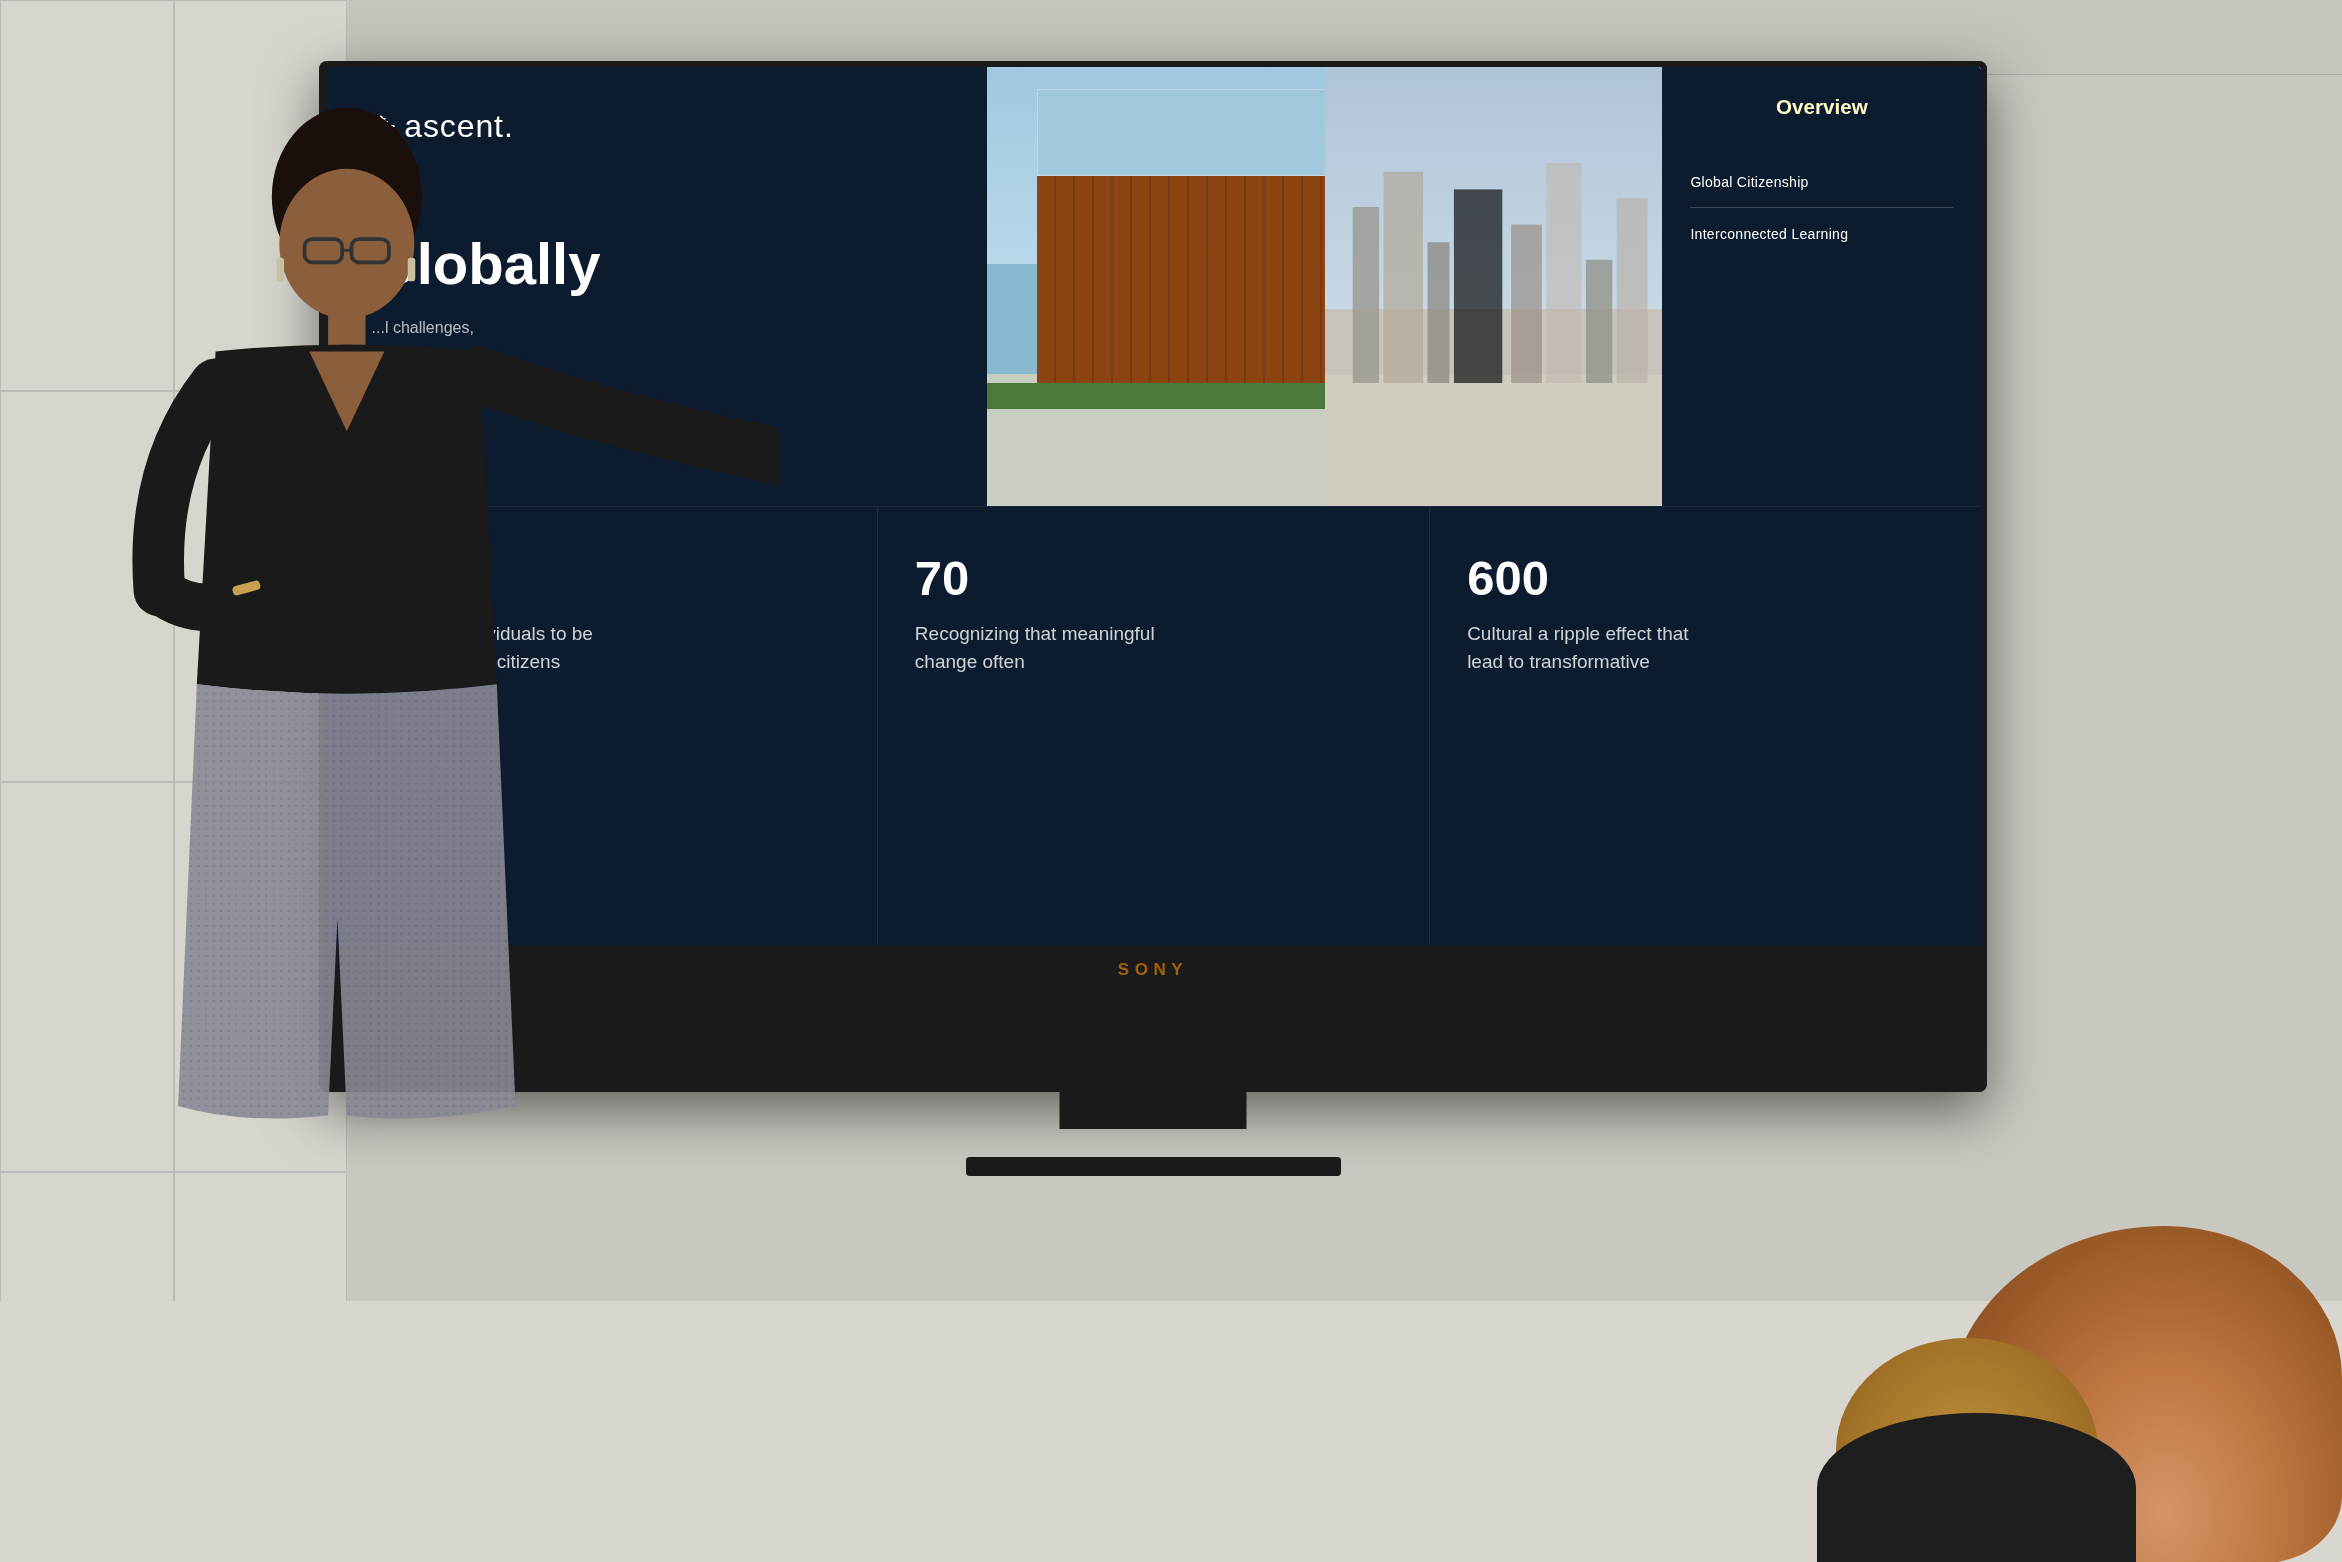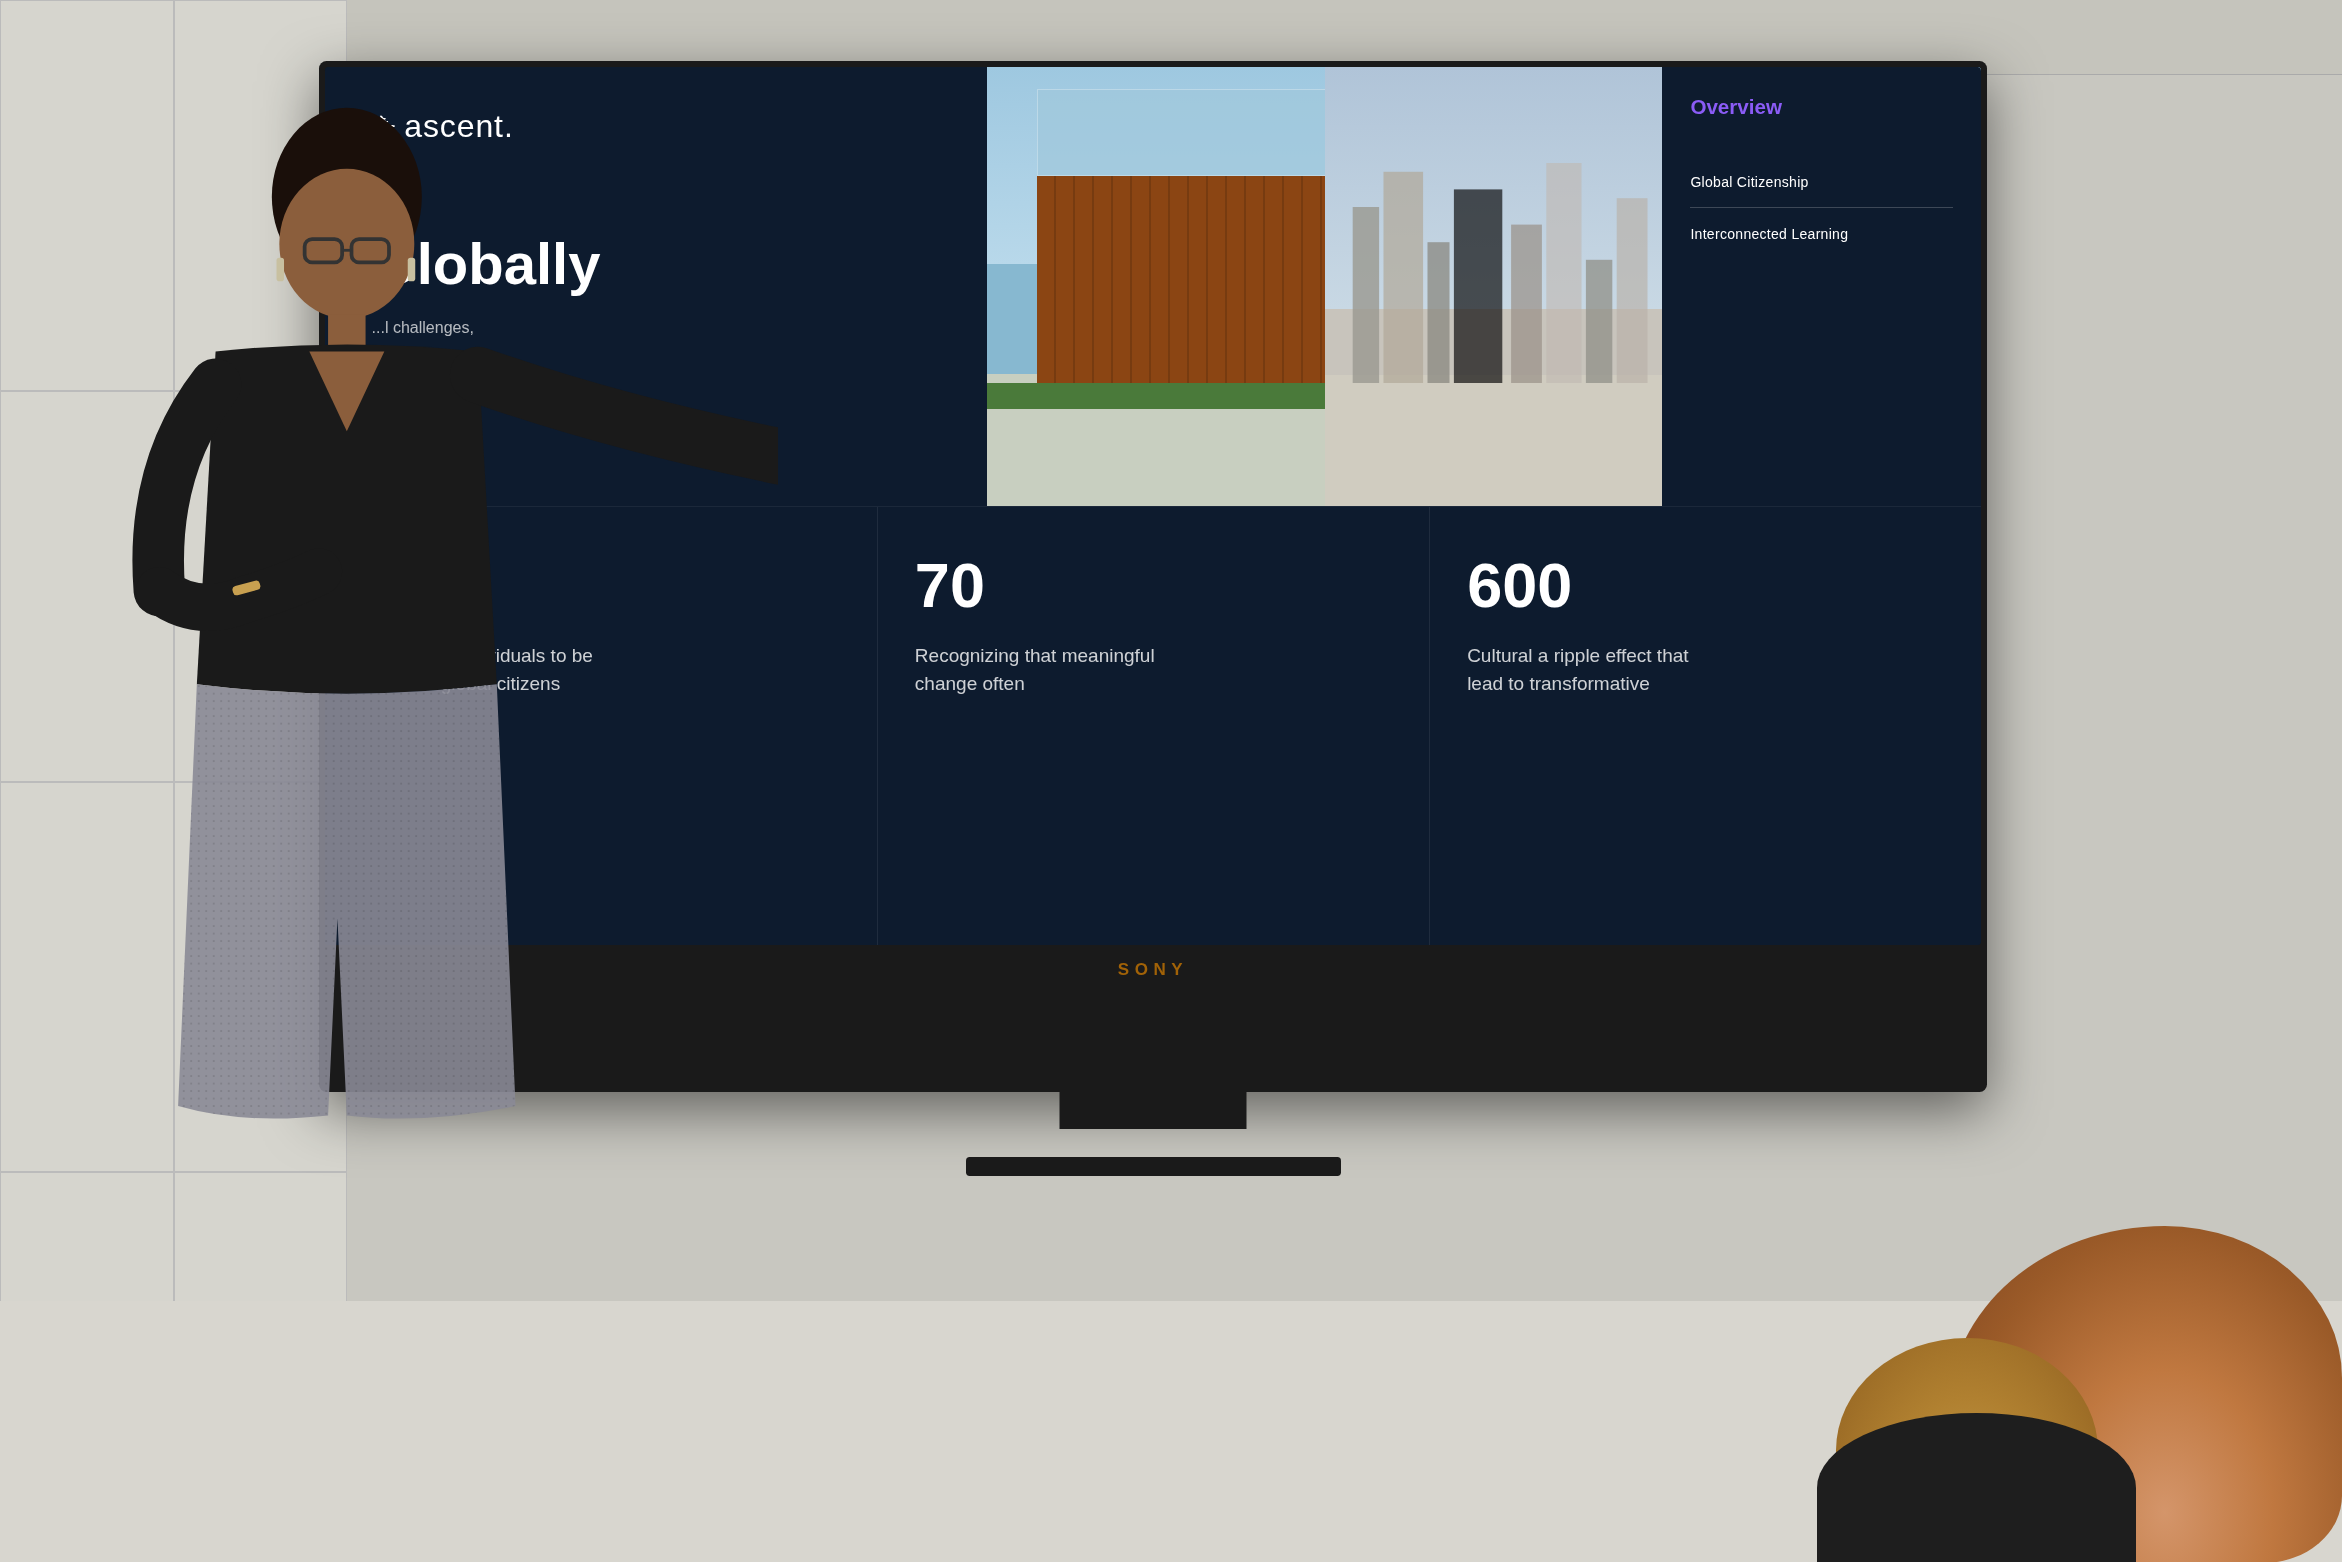--- a/index.html
+++ b/index.html
@@ -144,24 +144,24 @@
       top: 0;
       right: 0;
       width: 319px;
       height: 440px;
       background: #0d1b2e;
       padding: 28px 28px;
       z-index: 2;
     }
 
     .overview-label {
-      color: #8b5cf6;
+      color: #fef9c3;
       font-size: 20.6px;
       font-weight: 600;
-      text-align: left;
+      text-align: center;
       margin-bottom: 37px;
     }
 
     .nav-item {
       padding: 17px 0;
       border-bottom: 0.9px solid rgba(255,255,255,0.2);
       cursor: pointer;
     }
 
     .nav-item:last-child {
@@ -184,25 +184,25 @@
     }
 
     .panel-description {
       font-size: 17px;
       color: rgba(255,255,255,0.75);
       line-height: 1.6;
       max-width: 319px;
     }
 
     .stat-number {
-      font-size: 63px;
+      font-size: 49px;
       font-weight: 700;
       color: white;
       line-height: 1;
-      margin-bottom: 25px;
+      margin-bottom: 17px;
     }
 
     .stat-description {
       font-size: 19px;
       color: rgba(255,255,255,0.8);
       line-height: 1.5;
       max-width: 244px;
     }
 
     

